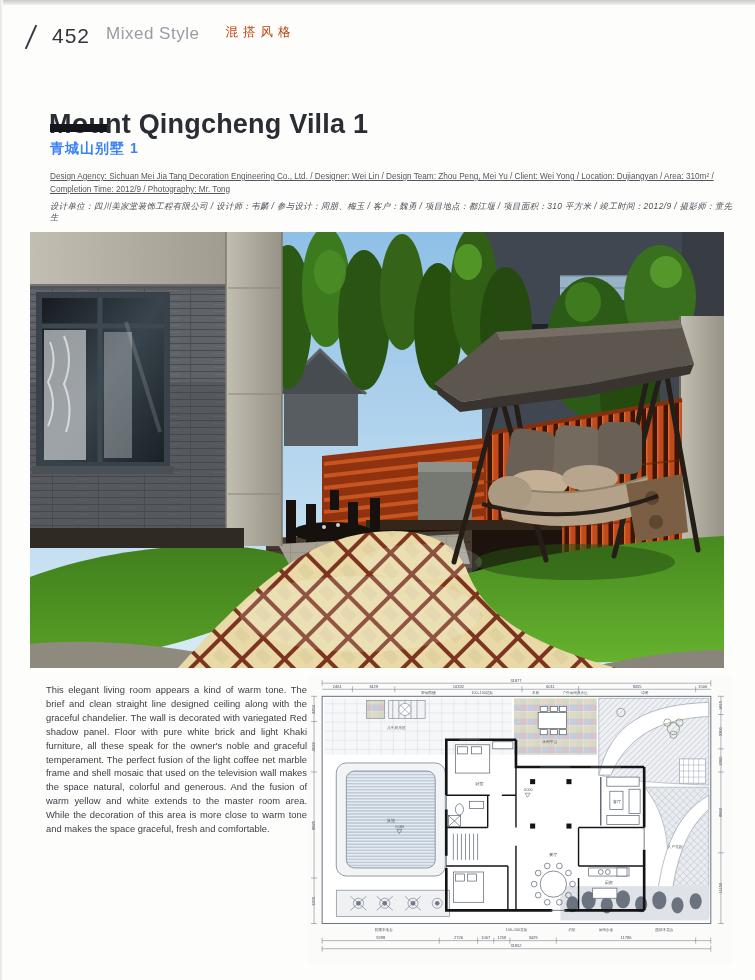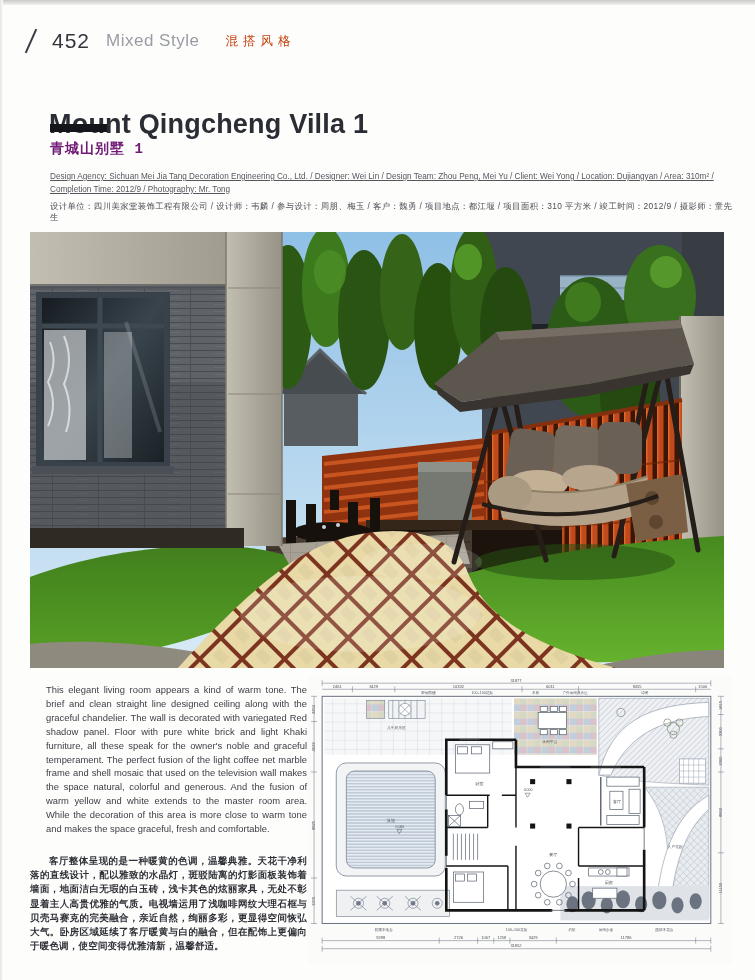--- a/index.html
+++ b/index.html
@@ -8,35 +8,35 @@
     background:#fdfdfc;
     font-family:"Liberation Sans","DejaVu Sans",sans-serif;
     -webkit-font-smoothing:antialiased;
   }
   .scan-top{position:absolute;left:0;top:0;width:755px;height:5px;
     background:linear-gradient(#c9c9c6,#f2f2ef);}
   .scan-left{position:absolute;left:0;top:0;width:3px;height:980px;
     background:linear-gradient(90deg,#e3e3df,#fdfdfc);}
 
   
-  .pagehead{position:absolute;left:30px;top:24px;height:34px;display:flex;align-items:center;}
+  .pagehead{position:absolute;left:30px;top:24px;height:34px;display:flex;}
   .slash{width:2px;height:26px;background:#3a3c44;transform:rotate(24deg);margin-right:20px;}
   .pagenum{font-size:21px;color:#33353d;letter-spacing:1px;}
   .style-en{font-size:17px;color:#999ca3;margin-left:16px;letter-spacing:.5px;}
   .style-cn{font-size:12.5px;color:#c2410c;margin-left:26px;letter-spacing:5px;font-weight:normal;}
 
   .title{position:absolute;left:49px;top:82px;font-size:27px;font-weight:bold;
     color:#2b2d35;letter-spacing:.2px;margin-top:27px;}
   .accent-bar{position:absolute;left:50px;top:124px;width:57px;height:8px;background:#15161c;}
-  .subtitle{position:absolute;left:50px;top:140px;font-size:14px;color:#701a75;font-weight:bold;letter-spacing:1px;font-family:Liberation Mono, monospace;}
+  .subtitle{position:absolute;left:50px;top:140px;font-size:14px;color:#3b82f6;font-weight:bold;letter-spacing:1px;}
 
   .credits-en{position:absolute;left:50px;top:171px;width:676px;font-size:8.2px;
     line-height:1.55;color:#55575d;text-decoration:underline;}
   .credits-cn{position:absolute;left:50px;top:201px;width:690px;font-size:8.4px;
-    color:#4c4e54;letter-spacing:.4px;}
+    color:#4c4e54;letter-spacing:.4px;font-style:italic;}
 
   .photo{position:absolute;left:30px;top:232px;width:694px;height:436px;}
 
   .col-text{position:absolute;left:30px;top:683px;width:277px;}
   .para-en{font-size:9.4px;line-height:1.48;color:#3e4046;text-align:justify;margin-left:16px;}
   .para-cn{margin-top:18px;font-size:9.5px;line-height:1.5;color:#2f3137;font-weight:bold;
     text-align:justify;text-indent:2em;letter-spacing:.2px;}
 
   .plan{position:absolute;left:308px;top:676px;width:424px;height:288px;}
   .plan text{font-family:"Liberation Sans",sans-serif;}
@@ -232,21 +232,20 @@
     <polygon points="596,252 652,242 658,300 606,310" fill="#7a5f45"></polygon>
     <circle cx="622" cy="266" r="7" fill="#5e452f"></circle>
     <circle cx="626" cy="290" r="7" fill="#5e452f"></circle>
     <path d="M452,272 Q540,296 628,264" stroke="#241d18" stroke-width="4" fill="none"></path>
   </g>
 </svg>
 </div>
 
 <div class="col-text">
   <div class="para-en">This elegant living room appears a kind of warm tone. The brief and clean straight line designed ceiling along with the graceful chandelier. The wall is decorated with variegated Red shadow panel. Floor with pure white brick and light Khaki furniture, all these speak for the owner's noble and graceful temperament. The perfect fusion of the light coffee net marble frame and shell mosaic that used on the television wall makes the space natural, colorful and generous. And the fusion of warm yellow and white extends to the master room area. While the decoration of this area is more close to warm tone and makes the space graceful, fresh and comfortable.</div>
-  <div class="para-cn">客厅整体呈现的是一种暖黄的色调，温馨典雅。天花干净利落的直线设计，配以雅致的水晶灯，斑驳陆离的灯影面板装饰着墙面，地面洁白无瑕的白玉砖，浅卡其色的炫丽家具，无处不彰显着主人高贵优雅的气质。电视墙运用了浅咖啡网纹大理石框与贝壳马赛克的完美融合，亲近自然，绚丽多彩，更显得空间恢弘大气。卧房区域延续了客厅暖黄与白的融合，但在配饰上更偏向于暖色调，使空间变得优雅清新，温馨舒适。</div>
 </div>
 
 <div class="plan">
 <svg width="424" height="288" viewBox="0 0 420 285" xmlns="http://www.w3.org/2000/svg">
   <defs>
     <pattern id="hatch" width="4" height="4" patternUnits="userSpaceOnUse" patternTransform="rotate(45)">
       <rect width="4" height="4" fill="#eef0f3"></rect>
           <path d="M0,0 V4" stroke="#9aa3b2" stroke-width=".6"></path>
     </pattern>
     <pattern id="hatch2" width="5" height="5" patternUnits="userSpaceOnUse" patternTransform="rotate(-45)">

